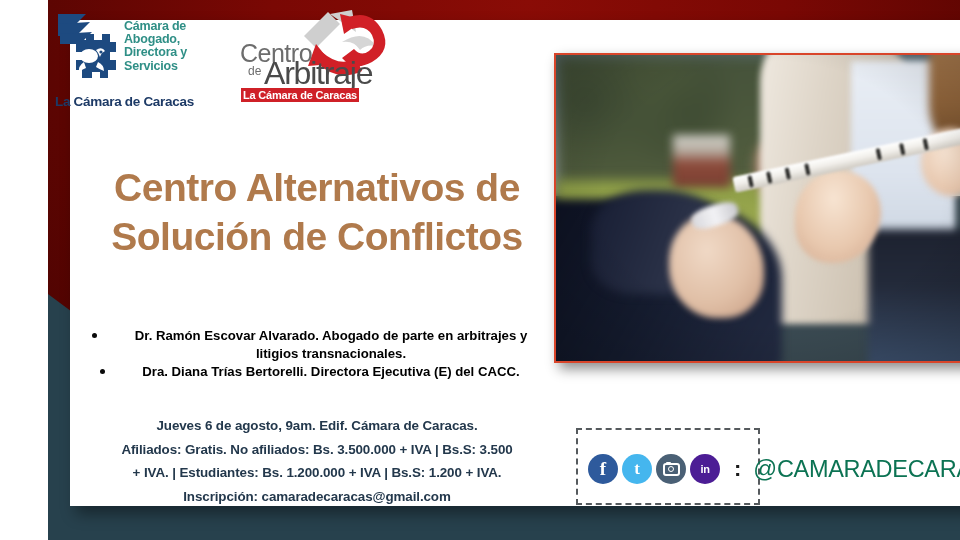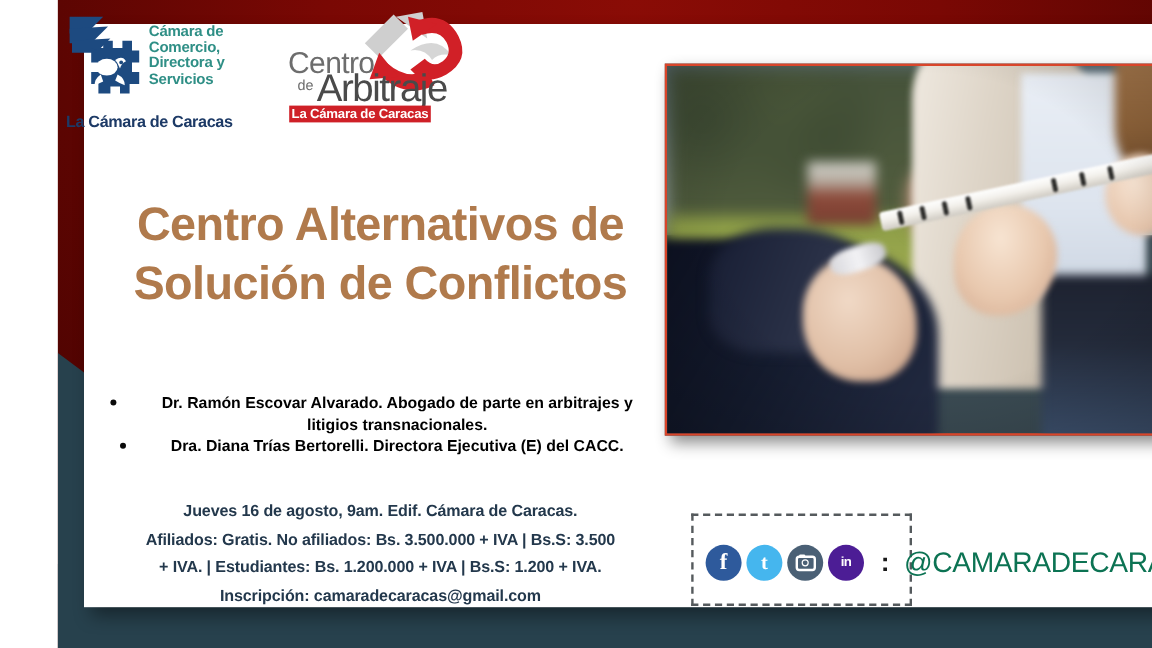--- a/index.html
+++ b/index.html
@@ -440,21 +440,21 @@
           <path d="M40 40 q6 -4 9 1 q-4 2 -5 6 q-2 -5 -4 -7 z"></path>
           <path d="M28 52 q-6 4 -5 10 q4 -3 7 -4 z"></path>
           <path d="M42 52 q6 3 6 9 q-5 -2 -8 -4 z"></path>
         </g>
         <g fill="#1d4a80">
           <circle cx="45" cy="42" r="1.6"></circle>
         </g>
       </svg>
       <div class="ccis-text">
         <div>Cámara de</div>
-        <div>Comercio,</div>
+        <div>Abogado,</div>
         <div>Directora y</div>
         <div>Servicios</div>
       </div>
       <div class="ccis-sub">La Cámara de Caracas</div>
     </div>
 
     <div class="logo-arb">
       <svg class="arb-swoosh" viewBox="0 0 98 74" xmlns="http://www.w3.org/2000/svg">
         <g fill="#cfcfcf">
           <path d="M10 28 L34 4 L46 16 L22 40 Z"></path>
@@ -483,21 +483,21 @@
       <span class="dot"></span>
       <span>Dr. Ramón Escovar Alvarado. Abogado de parte en arbitrajes y litigios transnacionales.</span>
     </div>
     <div class="speaker-item second">
       <span class="dot"></span>
       <span>Dra. Diana Trías Bertorelli. Directora Ejecutiva (E) del CACC.</span>
     </div>
   </div>
 
   <div class="details">
-    <div>Jueves 16 de agosto, 9am. Edif. Cámara de Caracas.</div>
+    <div>Jueves 6 de agosto, 9am. Edif. Cámara de Caracas.</div>
     <div>Afiliados: Gratis. No afiliados: Bs. 3.500.000 + IVA | Bs.S: 3.500</div>
     <div>+ IVA. | Estudiantes: Bs. 1.200.000 + IVA | Bs.S: 1.200 + IVA.</div>
     <div>Inscripción: camaradecaracas@gmail.com</div>
   </div>
 
   <div class="photo-frame">
     <div class="photo-inner">
       <div class="ph ph-sky"></div>
       <div class="ph ph-trees"></div>
       <div class="ph ph-grass"></div>

